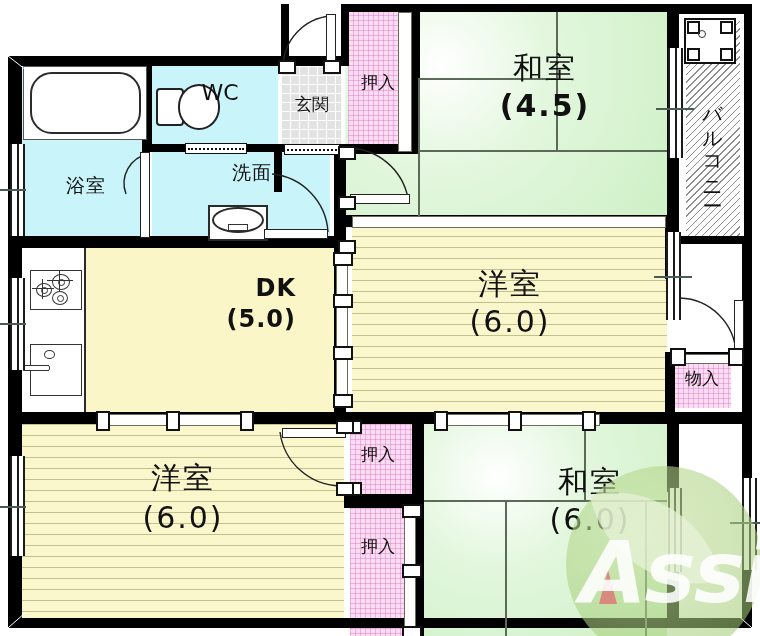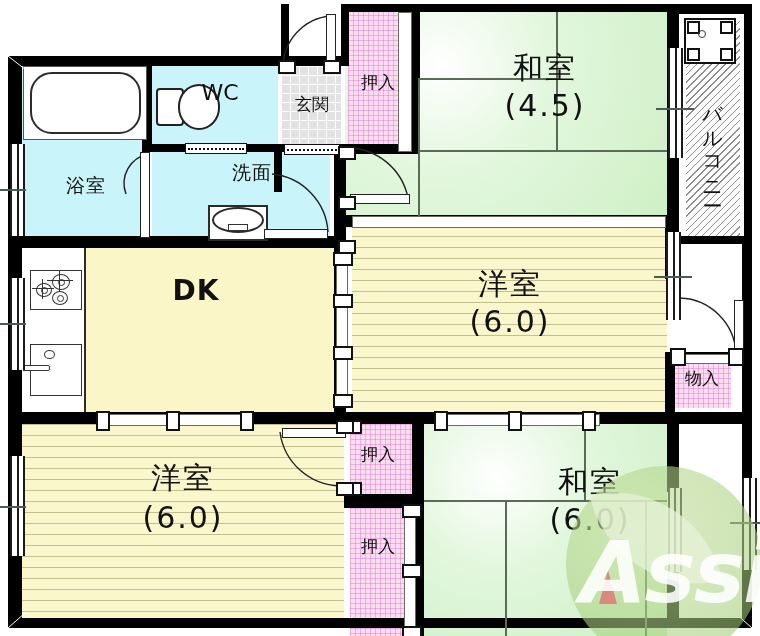--- a/index.html
+++ b/index.html
@@ -81,21 +81,21 @@
   .lbl {
     position: absolute;
     color: #111111;
     text-align: center;
     white-space: nowrap;
     line-height: 1.05;
     font-weight: 500;
     z-index: 40;
   }
   .lbl-big   { font-size: 30px; letter-spacing: 2px; }
-  .lbl-dk    { font-size: 28px; letter-spacing: 1px; font-weight: 600;}
+  .lbl-dk    { font-size: 24px; letter-spacing: 1px; font-weight: 600; text-align: right;}
   .lbl-sm    { font-size: 19px; letter-spacing: 1px; }
   .lbl-xs    { font-size: 17px; letter-spacing: 0px; }
   .lbl-wc    { font-size: 22px; line-height: 0.96; letter-spacing:0; }
   .lbl-vert  {
     writing-mode: vertical-rl;
     text-orientation: upright;
     font-size: 20px;
     letter-spacing: 3px;
   }
 
@@ -576,29 +576,30 @@
   <div class="lbl lbl-xs" style="left:286px; top:96px; width:52px;">
     <span>玄関</span>
   </div>
 
   <div class="lbl lbl-xs" style="left:352px; top:74px; width:52px;">
     <span>押入</span>
   </div>
 
   <div class="lbl lbl-big" style="left:430px; top:52px; width:230px;">
     <div>和室</div>
-    <div style="margin-top:6px;">(4.5)</div>
+    <div style="margin-top:6px;font-weight:bold;">(4.5)</div>
   </div>
 
   <div class="lbl lbl-vert" style="left:702px; top:92px;">
     <span>バルコニー</span>
   </div>
 
   <div class="lbl lbl-dk" style="left:96px; top:276px; width:200px;">
     <div>DK</div>
+    <div style="margin-top:6px;">(5.0)</div>
   </div>
 
   <div class="lbl lbl-big" style="left:400px; top:268px; width:220px;">
     <div>洋室</div>
     <div style="margin-top:6px;">(6.0)</div>
   </div>
 
   <div class="lbl lbl-xs" style="left:674px; top:370px; width:56px;">
     <span>物入</span>
   </div>

